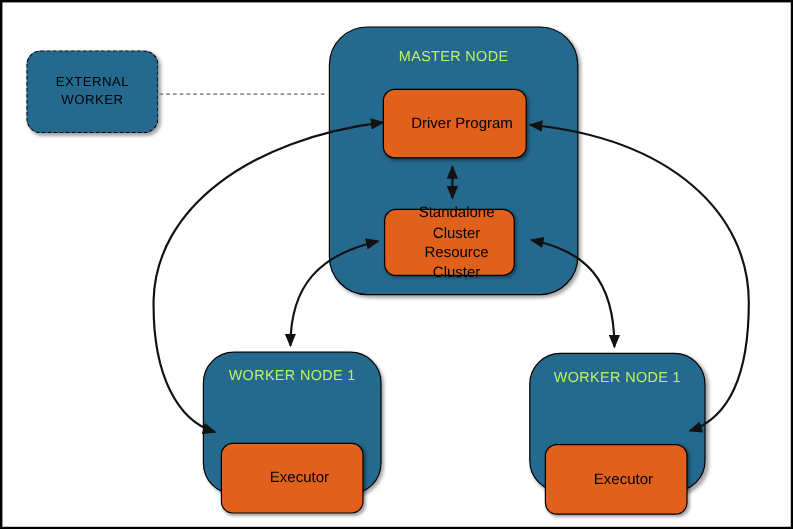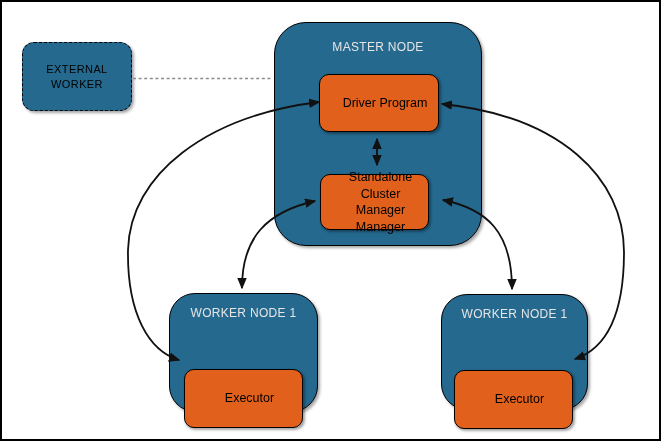--- a/index.html
+++ b/index.html
@@ -25,21 +25,21 @@
     box-shadow: 2px 2px 3px rgba(0,0,0,0.35);
     color: #000000;
   }
   .node-label {
     position: absolute;
     left: 0;
     right: 0;
     text-align: center;
     font-size: 12px;
     letter-spacing: 0.3px;
-    color: #e5e5e5;
+    color: #bef264;
   }
   .process {
     position: absolute;
     box-sizing: border-box;
     background: var(--process-fill, #E0601C);
     border: 1.4px solid #000000;
     border-radius: 10px;
     box-shadow: 1.5px 1.5px 2.5px rgba(0,0,0,0.35);
     display: flex;
     flex-direction: column;
@@ -114,21 +114,21 @@
 
   <div class="node master">
     <div class="node-label">MASTER NODE</div>
 
     <div class="process driver">
       <span>Driver Program</span>
     </div>
 
     <div class="process manager">
       <span>Standalone Cluster</span>
-      <span>Manager Manager</span>
+      <span>Resource Cluster</span>
     </div>
   </div>
 
   <div class="node worker worker-left">
     <div class="node-label">WORKER NODE 1</div>
     <div class="process executor">
       <span>Executor</span>
     </div>
   </div>
 

